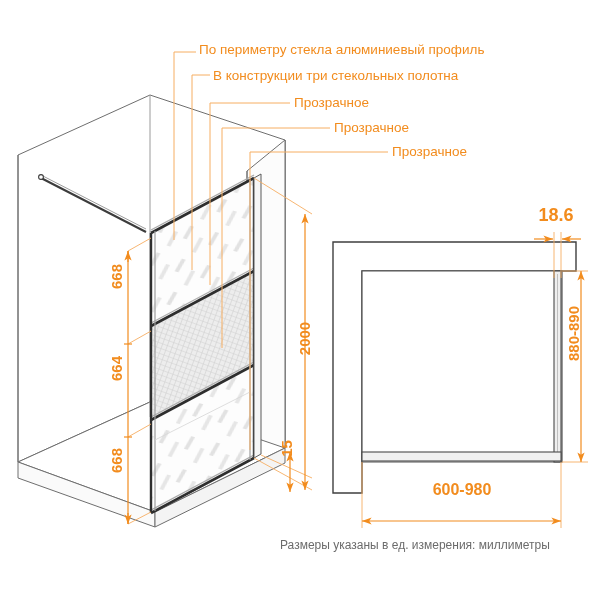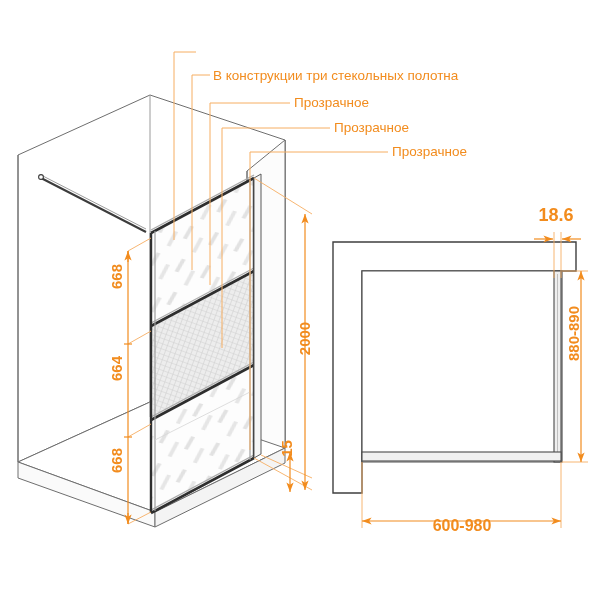--- a/index.html
+++ b/index.html
@@ -182,20 +182,21 @@
 
     <g stroke="#F6AE62" stroke-width="0.9" fill="none">
       <path d="M362 462 L362 528"></path>
       <path d="M561 462 L561 528"></path>
     </g>
     <g stroke="#F28C1E" stroke-width="1.2" fill="none">
       <path d="M362 521 L561 521" marker-start="url(#arrB)" marker-end="url(#arrA)"></path>
     </g>
   </svg>
 
+  <div class="txt" style="left:199px;top:42px;font-size:13.5px;color:#F28C1E;">По периметру стекла алюминиевый профиль</div>
 
   <div class="txt" style="left:213px;top:68px;font-size:13.5px;color:#F28C1E;text-align:right;">В конструкции три стекольных полотна</div>
 
   <div class="txt" style="left:294px;top:95px;font-size:13.5px;color:#F28C1E;">Прозрачное</div>
 
   <div class="txt" style="left:334px;top:120px;font-size:13.5px;color:#F28C1E;">Прозрачное</div>
 
   <div class="txt" style="left:392px;top:144px;font-size:13.5px;color:#F28C1E;">Прозрачное</div>
 
   <div class="txt" style="left:96px;top:268px;width:40px;text-align:center;
@@ -219,16 +220,17 @@
               font-size:15px;font-weight:bold;color:#F28C1E;">15</div>
 
   <div class="txt" style="left:521px;top:205px;width:70px;text-align:center;
               font-size:18px;font-weight:bold;color:#F28C1E;">18.6</div>
 
   <div class="txt" style="left:528px;top:325px;width:90px;text-align:center;
               transform:rotate(-90deg);transform-origin:50% 50%;
               font-size:15px;font-weight:bold;color:#F28C1E;">880-890</div>
 
   <div class="txt" style="left:395px;top:481px;width:134px;text-align:center;
-              font-size:16px;font-weight:bold;color:#F28C1E;margin-top:36px;">600-980</div>
-
+              font-size:16px;font-weight:bold;color:#F28C1E;">600-980</div>
+
+  <div class="txt" style="left:280px;top:538px;font-size:12px;color:#6B6B6B;">Размеры указаны в ед. измерения: миллиметры</div>
 
 </div>
 
 </body></html>

